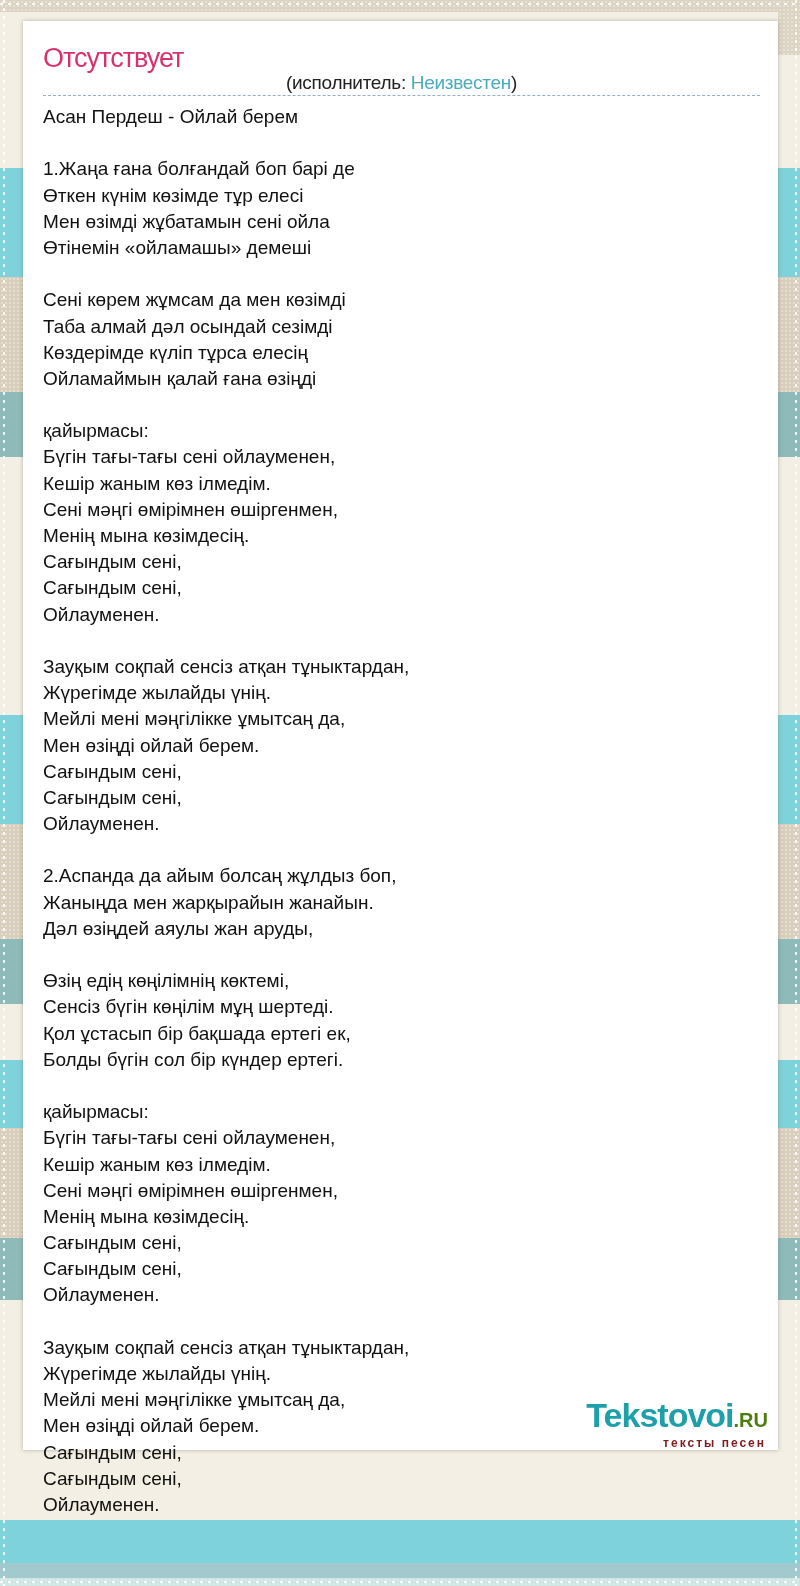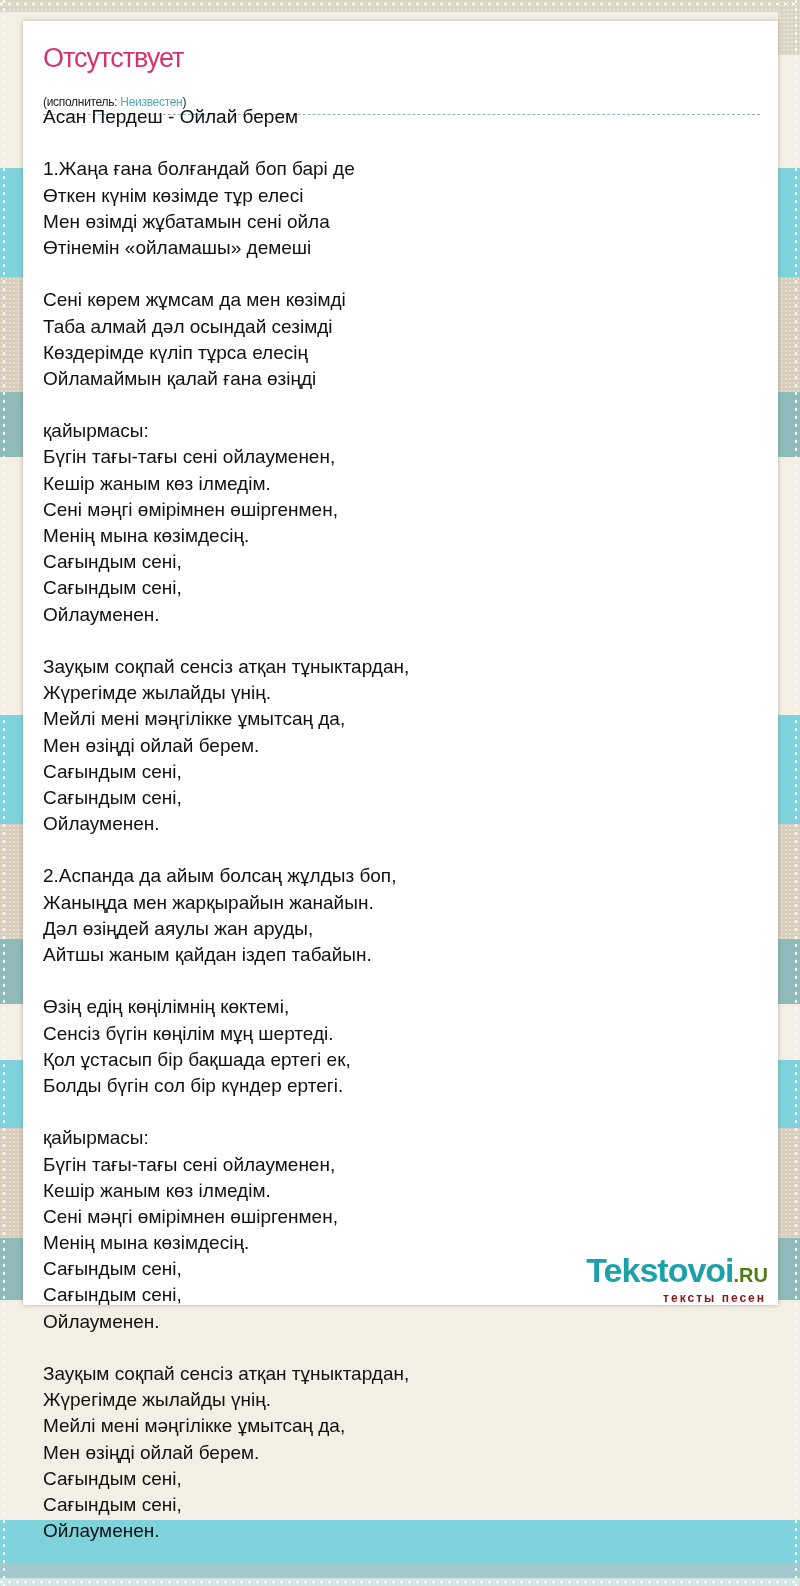--- a/index.html
+++ b/index.html
@@ -30,32 +30,33 @@
   }
   .stitch-v{position:absolute;top:0;bottom:0;width:2px;
     background-image:repeating-linear-gradient(to bottom,rgba(255,255,255,.85) 0 3px,transparent 3px 8px);}
   .stitch-left{left:3px;} .stitch-right{right:3px;}
   .stitch-h{position:absolute;left:0;right:0;height:2px;
     background-image:repeating-linear-gradient(to right,rgba(255,255,255,.85) 0 3px,transparent 3px 8px);}
   .stitch-top{top:3px;} .stitch-bottom{bottom:3px;}
 
   
   .panel{
-    position:absolute;left:23px;top:21px;width:755px;height:1284px;
+    position:absolute;left:23px;top:21px;width:755px;height:1429px;
     background:#ffffff;
     box-shadow:0 0 4px rgba(110,100,80,.45);
   }
   .panel-header{padding:22px 18px 0 20px;}
   .page-title{
     margin:0;font-size:27px;line-height:30px;font-weight:400;
     letter-spacing:-1px;color:#d8326e;
   }
   .artist-line{
-    margin-top:19px;font-size:12px;line-height:20px;color:#222222;
+    margin-top:0;font-size:19px;line-height:20px;color:#222222;
     letter-spacing:-0.3px;
+    text-align:center;
   }
   .artist-link{color:#4aacba;text-decoration:none;cursor:pointer;}
   .divider{
     margin-top:2px;border:0;border-top:1px dashed #94aec2;height:0;
   }
   
   .lyrics{
     position:absolute;left:20px;right:14px;top:83px;
     font-size:19px;color:#111111;
   }
@@ -132,21 +133,20 @@
       <div class="lyric-line">Жүрегімде жылайды үнің.</div>
       <div class="lyric-line">Мейлі мені мәңгілікке ұмытсаң да,</div>
       <div class="lyric-line">Мен өзіңді ойлай берем.</div>
       <div class="lyric-line">Сағындым сені,</div>
       <div class="lyric-line">Сағындым сені,</div>
       <div class="lyric-line">Ойлауменен.</div>
       <div class="lyric-line blank"></div>
       <div class="lyric-line">2.Аспанда да айым болсаң жұлдыз боп,</div>
       <div class="lyric-line">Жаныңда мен жарқырайын жанайын.</div>
       <div class="lyric-line">Дәл өзіңдей аяулы жан аруды,</div>
-      <div class="lyric-line">Айтшы жаным қайдан іздеп табайын.</div>
       <div class="lyric-line blank"></div>
       <div class="lyric-line">Өзің едің көңілімнің көктемі,</div>
       <div class="lyric-line">Сенсіз бүгін көңілім мұң шертеді.</div>
       <div class="lyric-line">Қол ұстасып бір бақшада ертегі ек,</div>
       <div class="lyric-line">Болды бүгін сол бір күндер ертегі.</div>
       <div class="lyric-line blank"></div>
       <div class="lyric-line">қайырмасы:</div>
       <div class="lyric-line">Бүгін тағы-тағы сені ойлауменен,</div>
       <div class="lyric-line">Кешір жаным көз ілмедім.</div>
       <div class="lyric-line">Сені мәңгі өмірімнен өшіргенмен,</div>

